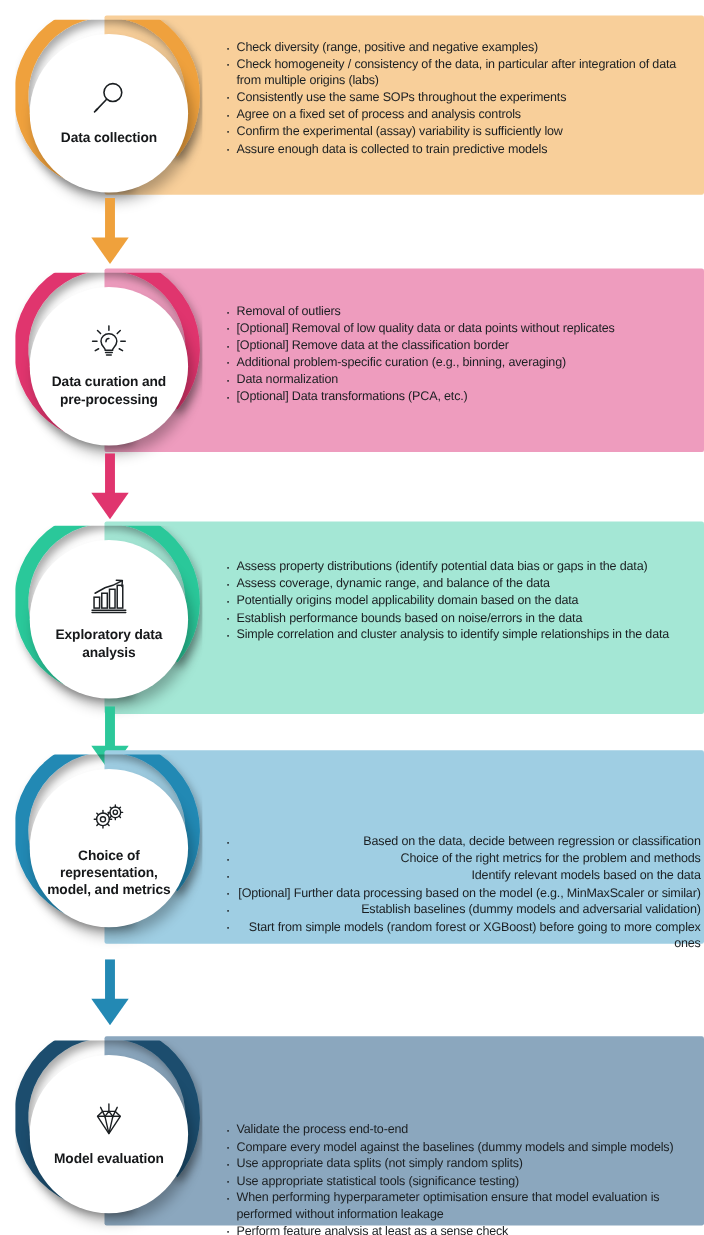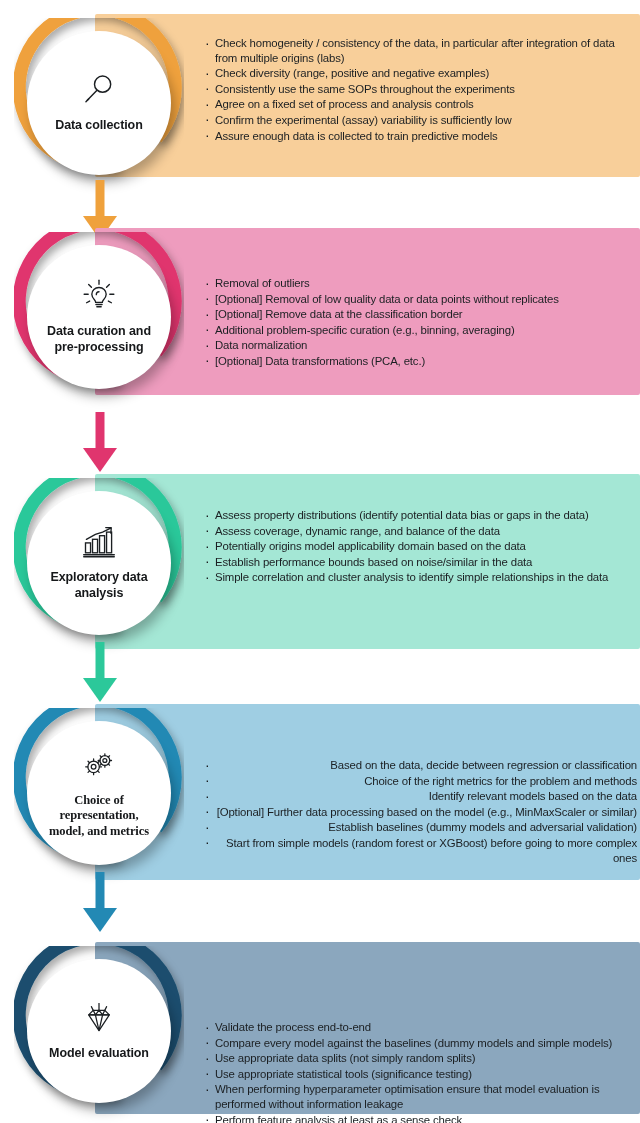--- a/index.html
+++ b/index.html
@@ -133,32 +133,32 @@
           <span class="node-icon"><svg viewBox="0 0 40 40" width="40" height="36" fill="none" stroke="#1b1f22" stroke-width="1.6">
               <circle cx="24" cy="13.5" r="9"></circle>
               <line x1="17.5" y1="20.5" x2="7" y2="31.5" stroke-linecap="round"></line>
               <line x1="5.5" y1="33" x2="8.5" y2="30" stroke-linecap="round"></line>
             </svg></span>
           <div class="node-label">Data collection</div>
         </div>
       </div>
     </div>
     <ul class="bullets" style="top: 36px;">
+      <li>Check diversity (range, positive and negative examples)</li>
       <li>Check homogeneity / consistency of the data, in particular after integration of data from multiple origins (labs)</li>
-      <li>Check diversity (range, positive and negative examples)</li>
       <li>Consistently use the same SOPs throughout the experiments</li>
       <li>Agree on a fixed set of process and analysis controls</li>
       <li>Confirm the experimental (assay) variability is sufficiently low</li>
       <li>Assure enough data is collected to train predictive models</li>
     </ul>
     <div class="arrow" style="top: 180px;"><svg viewBox="0 0 42 62" width="42" height="62" fill="none">
     <line x1="21" y1="0" x2="21" y2="44" stroke="#EFA13C" stroke-width="9"></line>
     <path d="M4 36 L21 60 L38 36 Z" fill="#EFA13C"></path>
   </svg></div>
-    <div class="step" style="top: 228px; height: 167px; text-decoration: underline;">
+    <div class="step" style="top: 244px; height: 167px; text-decoration: underline;">
       <div class="band" style="background: rgb(238, 156, 190);"></div>
       <div class="node">
         <div class="ring"><svg viewBox="0 0 170 170" width="170" height="170" fill="none">
     <defs>
       <filter id="rs_E0356E" x="-30%" y="-30%" width="170%" height="170%">
         <feDropShadow dx="3" dy="5" stdDeviation="4" flood-color="#000" flood-opacity="0.35"></feDropShadow>
       </filter>
     </defs>
     <path d="M 142.5 120 A 78 78 0 1 0 104 144.5" stroke="#E0356E" stroke-width="13" stroke-linecap="butt" filter="url(#rs_E0356E)"></path>
   </svg></div>
@@ -217,28 +217,28 @@
             </svg></span>
           <div class="node-label">Exploratory data
 analysis</div>
         </div>
       </div>
     </div>
     <ul class="bullets" style="top: 508px;">
       <li>Assess property distributions (identify potential data bias or gaps in the data)</li>
       <li>Assess coverage, dynamic range, and balance of the data</li>
       <li>Potentially origins model applicability domain based on the data</li>
-      <li>Establish performance bounds based on noise/similar in the data</li>
+      <li>Establish performance bounds based on noise/errors in the data</li>
       <li>Simple correlation and cluster analysis to identify simple relationships in the data</li>
     </ul>
     <div class="arrow" style="top: 642px;"><svg viewBox="0 0 42 62" width="42" height="62" fill="none">
     <line x1="21" y1="0" x2="21" y2="44" stroke="#2CC89A" stroke-width="9"></line>
     <path d="M4 36 L21 60 L38 36 Z" fill="#2CC89A"></path>
   </svg></div>
-    <div class="step" style="top: 704px; height: 176px; font-family: Liberation Serif, serif;">
+    <div class="step" style="top: 682px; height: 176px;">
       <div class="band" style="background: rgb(159, 206, 227);"></div>
       <div class="node">
         <div class="ring"><svg viewBox="0 0 170 170" width="170" height="170" fill="none">
     <defs>
       <filter id="rs_2389B4" x="-30%" y="-30%" width="170%" height="170%">
         <feDropShadow dx="3" dy="5" stdDeviation="4" flood-color="#000" flood-opacity="0.35"></feDropShadow>
       </filter>
     </defs>
     <path d="M 142.5 120 A 78 78 0 1 0 104 144.5" stroke="#2389B4" stroke-width="13" stroke-linecap="butt" filter="url(#rs_2389B4)"></path>
   </svg></div>

